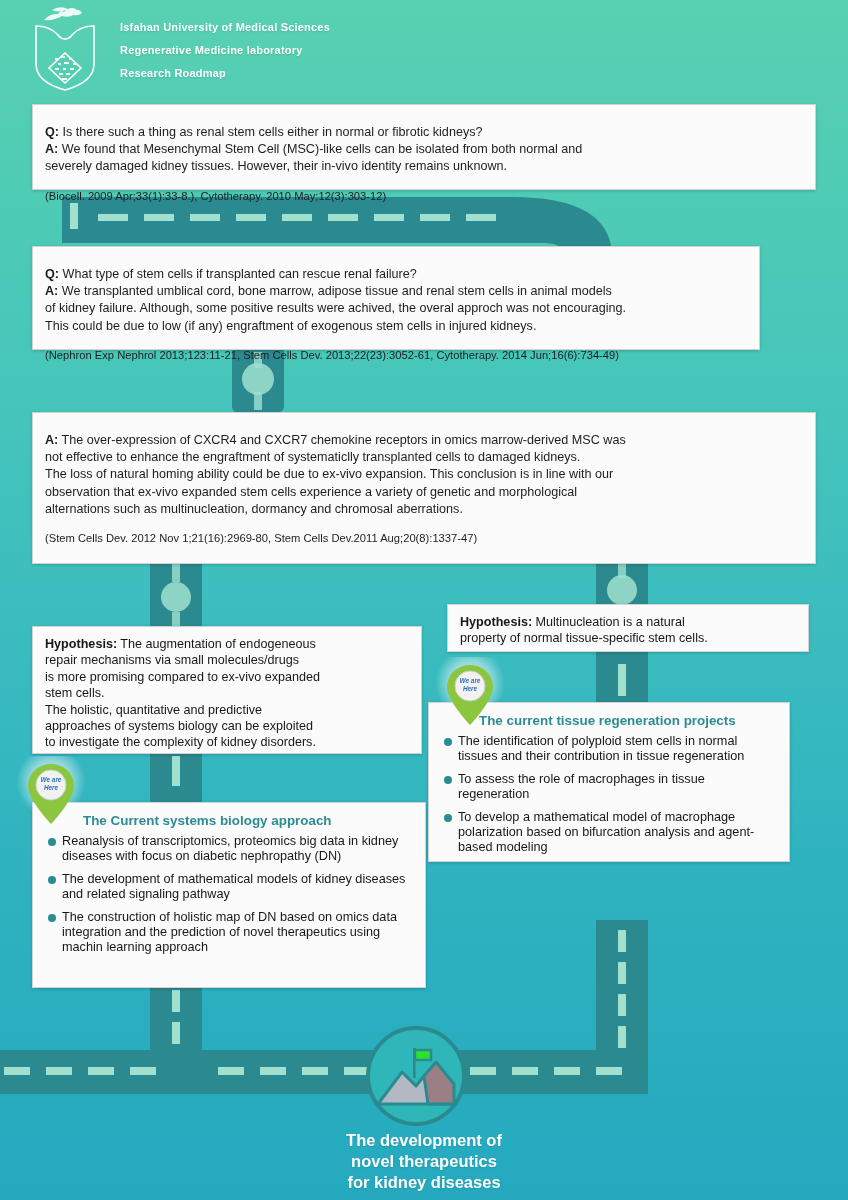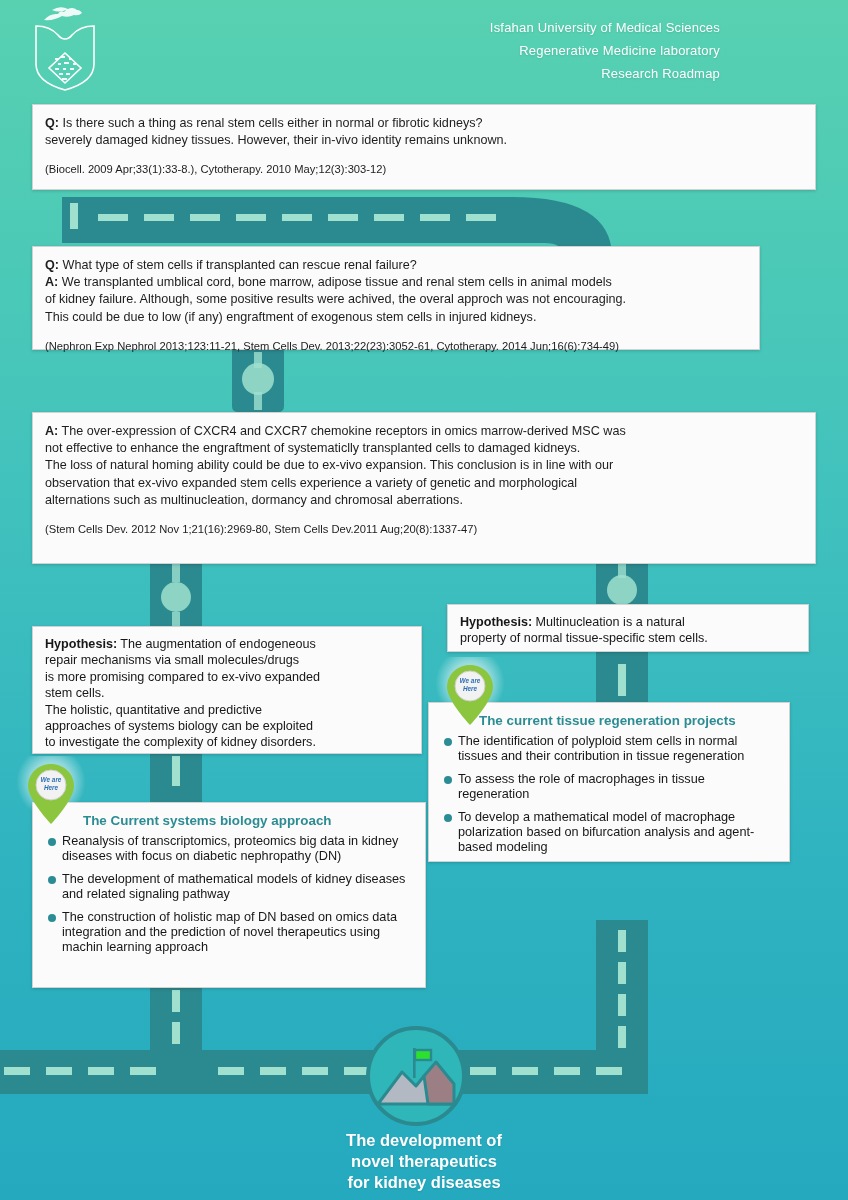--- a/index.html
+++ b/index.html
@@ -21,39 +21,39 @@
   
   .header {
     position: absolute; left: 0; top: 0; width: 848px; height: 98px;
     z-index: 5;
   }
   .logo {
     position: absolute; left: 22px; top: 4px; width: 86px; height: 88px;
   }
   .title-block {
     position: absolute; left: 120px; top: 16px; width: 600px;
-    text-align: right;
+    text-align: left;
     color: #ffffff;
-    font-weight: normal;
-    font-size: 13px;
+    font-weight: bold;
+    font-size: 11px;
     line-height: 23px;
     letter-spacing: .2px;
     text-shadow: 0 1px 2px rgba(0,0,0,.12);
   }
 
   
   .card {
     position: absolute;
     background: #fbfbfb;
     border: 1px solid #cfd3d4;
     box-shadow: 0 1px 3px rgba(0,0,0,.18);
     z-index: 6;
     box-sizing: border-box;
   }
-  .qa { padding: 10px 12px 10px 12px; }
+  .qa { padding: 19px 12px 10px 12px; }
   .qa .line {
     font-size: 12.6px;
     line-height: 17.2px;
     color: #1d1d1d;
   }
   .qa .tag { font-weight: bold; }
   .qa .ref {
     margin-top: 14px;
     font-size: 11.2px;
     color: #1d1d1d;
@@ -234,20 +234,23 @@
       <div>Isfahan University of Medical Sciences</div>
       <div>Regenerative Medicine laboratory</div>
       <div>Research Roadmap</div>
     </div>
   </div>
 
   <div class="card qa" style="left:32px; top:104px; width:784px; height:86px;">
     <div class="line">
       <span class="tag">Q:</span><span> Is there such a thing as renal stem cells either in normal or fibrotic kidneys?</span>
     </div>
+    <div class="line">
+      <span class="tag">A:</span><span> We found that Mesenchymal Stem Cell (MSC)-like cells can be isolated from both normal and</span>
+    </div>
     <div class="line">severely damaged kidney tissues. However, their in-vivo identity remains unknown.</div>
     <div class="ref">(Biocell. 2009 Apr;33(1):33-8.), Cytotherapy. 2010 May;12(3):303-12)</div>
   </div>
 
   <div class="card qa" style="left:32px; top:246px; width:728px; height:104px;">
     <div class="line">
       <span class="tag">Q:</span><span> What type of stem cells if transplanted can rescue renal failure?</span>
     </div>
     <div class="line">
       <span class="tag">A:</span><span> We transplanted umblical cord, bone marrow, adipose tissue and renal stem cells in animal models</span>

